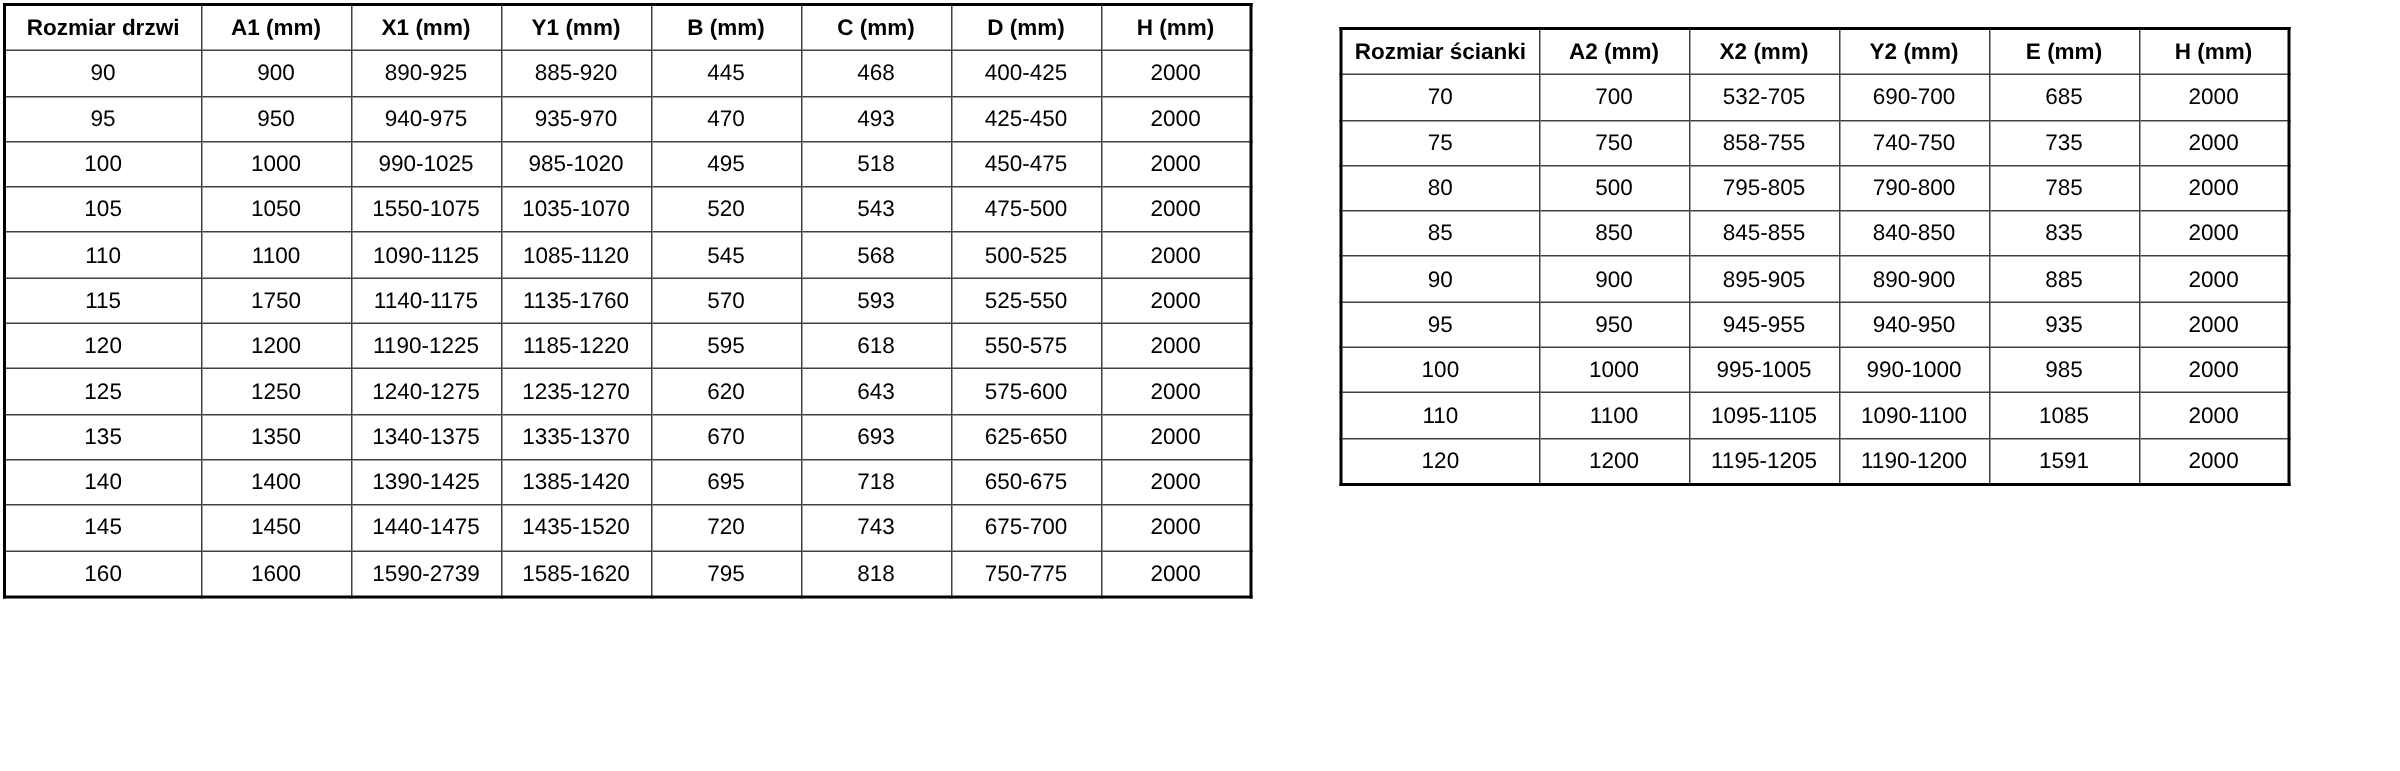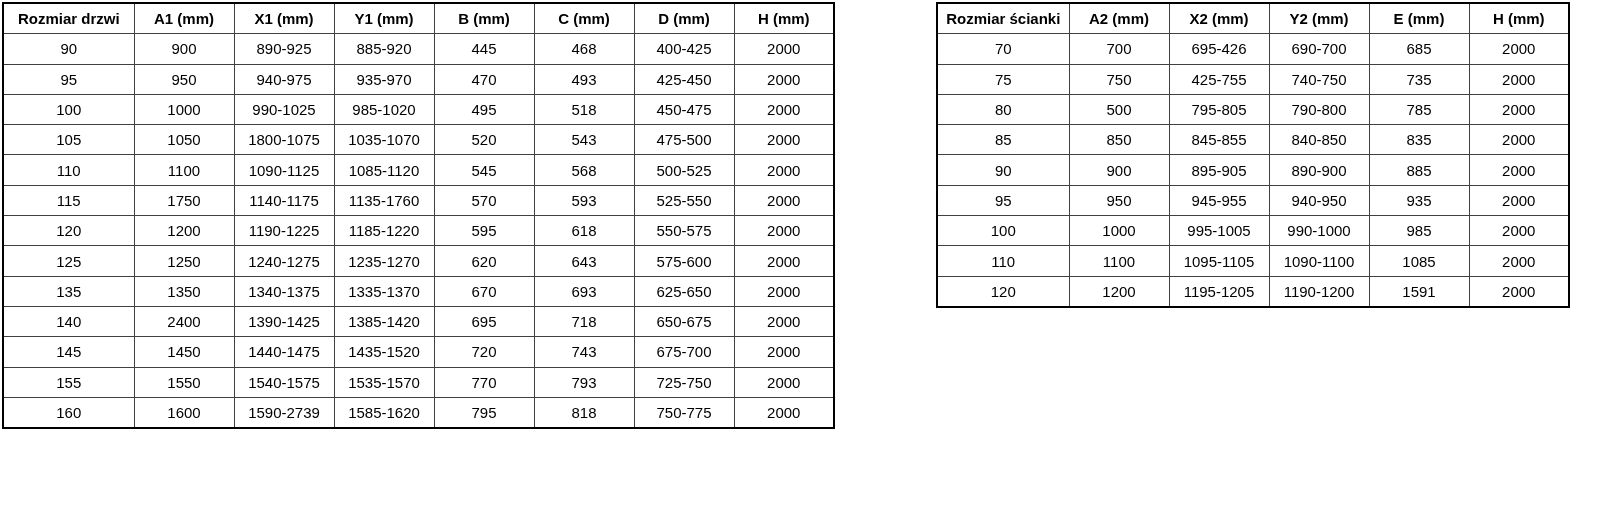--- a/index.html
+++ b/index.html
@@ -10,21 +10,21 @@
     color: #000000;
   }
   .page {
     width: 1600px;
     height: 514px;
     overflow: hidden;
     display: flex;
     align-items: flex-start;
     padding: 2px 0 0 2px;
     box-sizing: border-box;
-    gap: 101px;
+    gap: 58px;
     background: #ffffff;
   }
   table.size-table {
     border-collapse: collapse;
     table-layout: fixed;
     border: 2px solid #000000;
     background: #ffffff;
   }
   table.size-table th,
   table.size-table td {
@@ -37,21 +37,21 @@
     line-height: 1;
     white-space: nowrap;
     overflow: hidden;
   }
   table.size-table th {
     font-weight: bold;
   }
   table.door-table { width: 831px; }
   table.door-table col { width: 100px; }
   table.door-table col.first { width: 131px; }
-  table.wall-table { width: 632px; }
+  table.wall-table { width: 632px; margin-top: 16px; }
   table.wall-table col { width: 100px; }
   table.wall-table col.first { width: 132px; }
 </style>
 </head>
 <body>
 
 <div class="page">
   <table class="size-table door-table">
       <colgroup>
         <col class="first">
@@ -102,21 +102,21 @@
           <td>990-1025</td>
           <td>985-1020</td>
           <td>495</td>
           <td>518</td>
           <td>450-475</td>
           <td>2000</td>
         </tr>
         <tr>
           <td>105</td>
           <td>1050</td>
-          <td>1800-1075</td>
+          <td>1550-1075</td>
           <td>1035-1070</td>
           <td>520</td>
           <td>543</td>
           <td>475-500</td>
           <td>2000</td>
         </tr>
         <tr>
           <td>110</td>
           <td>1100</td>
           <td>1090-1125</td>
@@ -161,49 +161,39 @@
           <td>1350</td>
           <td>1340-1375</td>
           <td>1335-1370</td>
           <td>670</td>
           <td>693</td>
           <td>625-650</td>
           <td>2000</td>
         </tr>
         <tr>
           <td>140</td>
-          <td>2400</td>
+          <td>1400</td>
           <td>1390-1425</td>
           <td>1385-1420</td>
           <td>695</td>
           <td>718</td>
           <td>650-675</td>
           <td>2000</td>
         </tr>
         <tr>
           <td>145</td>
           <td>1450</td>
           <td>1440-1475</td>
           <td>1435-1520</td>
           <td>720</td>
           <td>743</td>
           <td>675-700</td>
           <td>2000</td>
         </tr>
         <tr>
-          <td>155</td>
-          <td>1550</td>
-          <td>1540-1575</td>
-          <td>1535-1570</td>
-          <td>770</td>
-          <td>793</td>
-          <td>725-750</td>
-          <td>2000</td>
-        </tr>
-        <tr>
           <td>160</td>
           <td>1600</td>
           <td>1590-2739</td>
           <td>1585-1620</td>
           <td>795</td>
           <td>818</td>
           <td>750-775</td>
           <td>2000</td>
         </tr>
       </tbody>
@@ -224,29 +214,29 @@
           <th>X2 (mm)</th>
           <th>Y2 (mm)</th>
           <th>E (mm)</th>
           <th>H (mm)</th>
         </tr>
       </thead>
       <tbody>
         <tr>
           <td>70</td>
           <td>700</td>
-          <td>695-426</td>
+          <td>532-705</td>
           <td>690-700</td>
           <td>685</td>
           <td>2000</td>
         </tr>
         <tr>
           <td>75</td>
           <td>750</td>
-          <td>425-755</td>
+          <td>858-755</td>
           <td>740-750</td>
           <td>735</td>
           <td>2000</td>
         </tr>
         <tr>
           <td>80</td>
           <td>500</td>
           <td>795-805</td>
           <td>790-800</td>
           <td>785</td>

